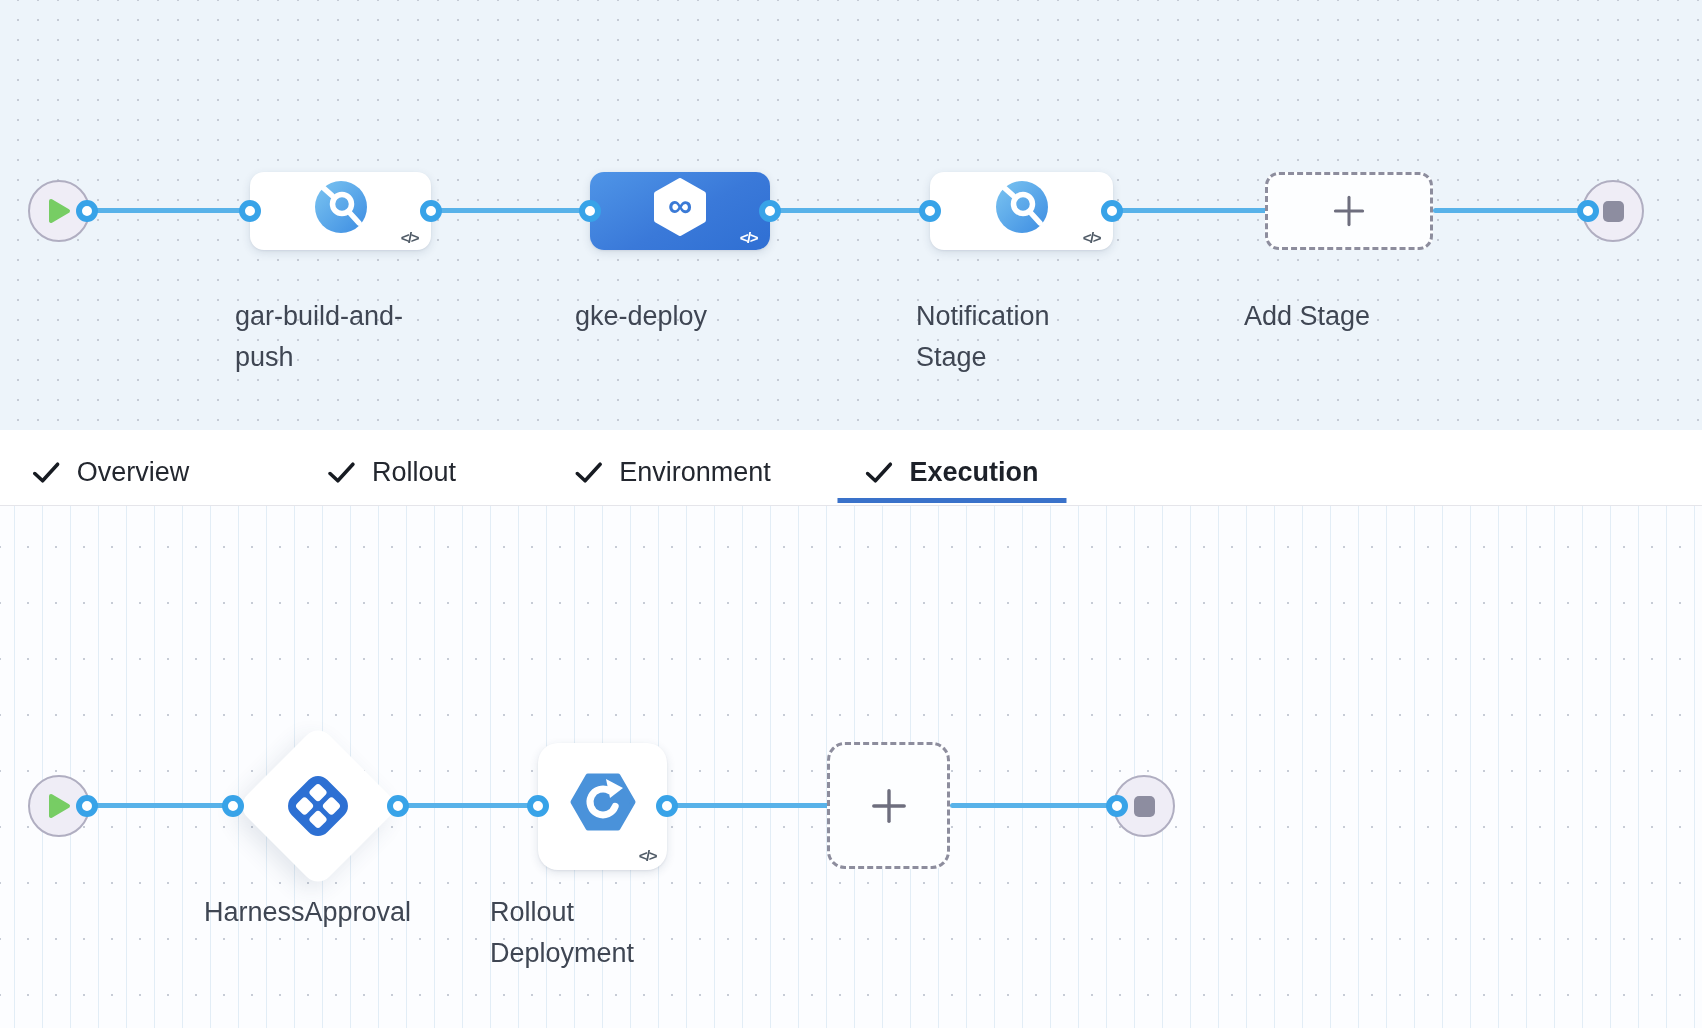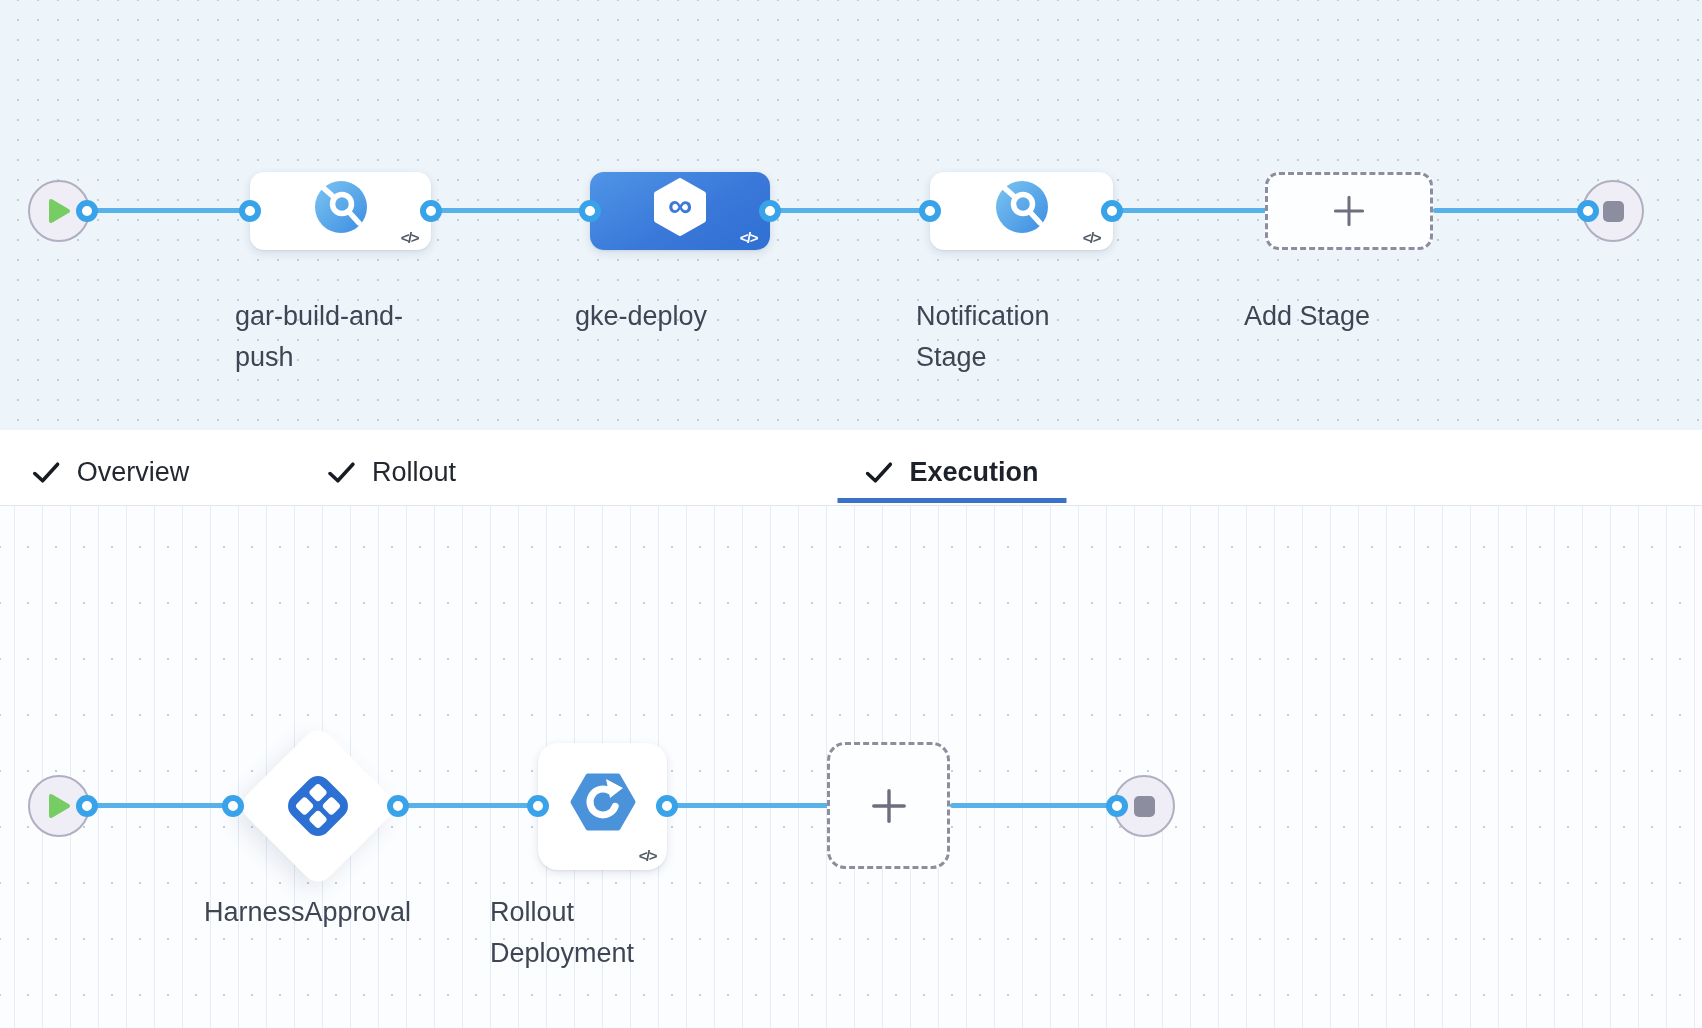--- a/index.html
+++ b/index.html
@@ -161,20 +161,26 @@
       <path d="M2 12 L9.5 19 L24 3" fill="none" stroke="#171b22" stroke-width="3.4" stroke-linecap="round" stroke-linejoin="round"></path>
       </svg>
     <span class="tab-label">Overview</span>
   </div>
   <div class="tab" style="left:392px">
     <svg class="check-icon" viewBox="0 0 26 22">
       <path d="M2 12 L9.5 19 L24 3" fill="none" stroke="#171b22" stroke-width="3.4" stroke-linecap="round" stroke-linejoin="round"></path>
       </svg>
     <span class="tab-label">Rollout</span>
   </div>
+  <div class="tab" style="left:673px">
+    <svg class="check-icon" viewBox="0 0 26 22">
+      <path d="M2 12 L9.5 19 L24 3" fill="none" stroke="#171b22" stroke-width="3.4" stroke-linecap="round" stroke-linejoin="round"></path>
+      </svg>
+    <span class="tab-label">Environment</span>
+  </div>
   <div class="tab active" style="left:952px">
     <svg class="check-icon" viewBox="0 0 26 22">
       <path d="M2 12 L9.5 19 L24 3" fill="none" stroke="#171b22" stroke-width="3.4" stroke-linecap="round" stroke-linejoin="round"></path>
       </svg>
     <span class="tab-label">Execution</span>
   </div>
 </div>
 
 <div class="canvas-bottom">
 

